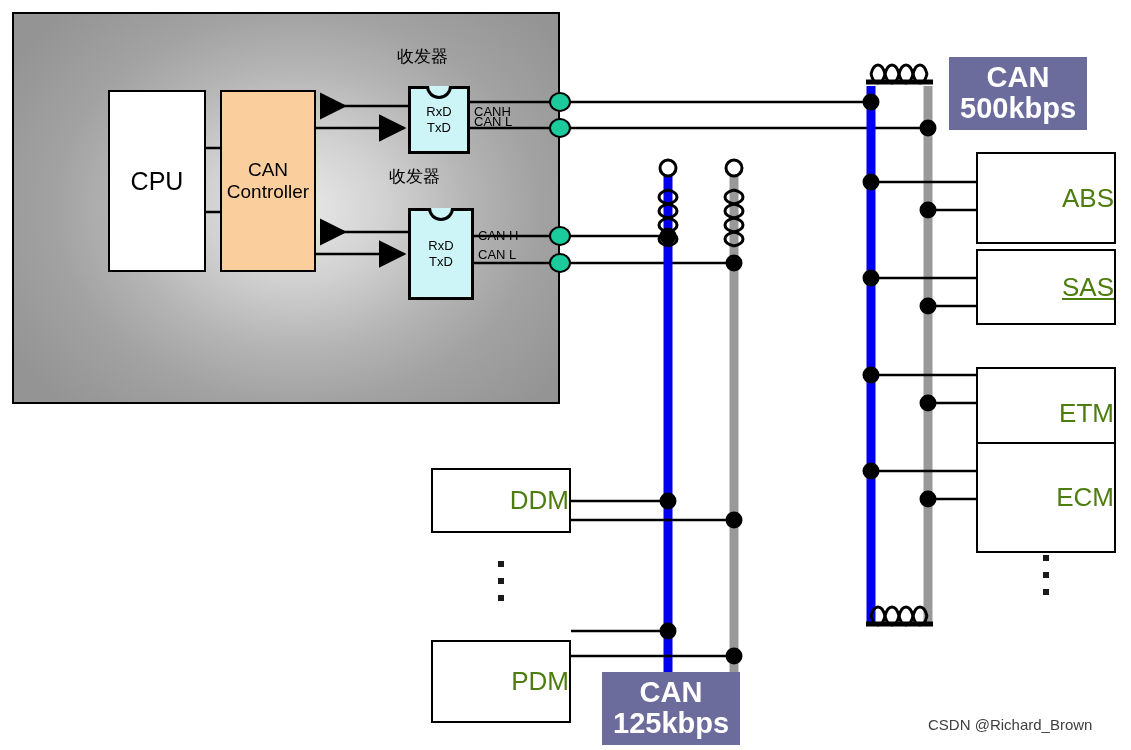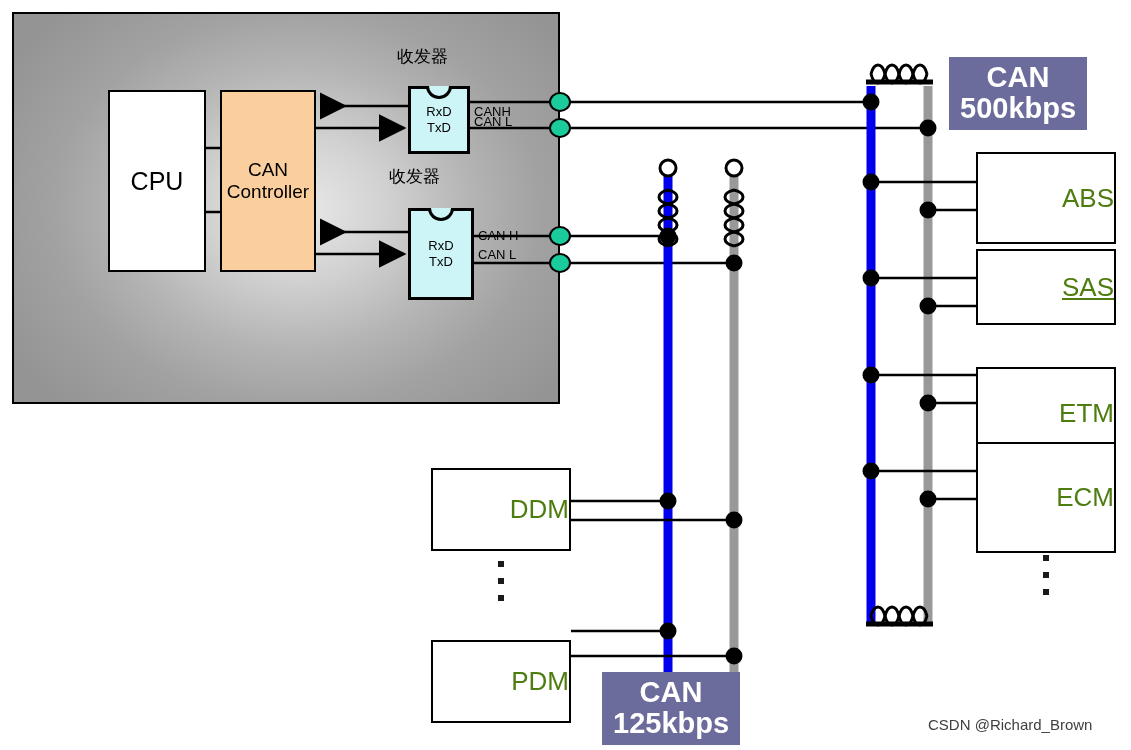--- a/index.html
+++ b/index.html
@@ -276,21 +276,21 @@
   </div>
   <div class="node-box" style="left:976px; top:442px; width:140px; height:111px;">
     <span>ECM</span>
   </div>
   <div class="vdots" style="left:1043px; top:555px;">
     <i></i>
       <i></i>
       <i></i>
   </div>
 
-  <div class="node-box" style="left:431px; top:468px; width:140px; height:83px;">
+  <div class="node-box" style="left:431px; top:468px; width:140px; height:65px;">
     <span>DDM</span>
   </div>
   <div class="node-box" style="left:431px; top:603px; width:140px; height:83px;margin-top:37px;">
     <span>PDM</span>
   </div>
   <div class="vdots" style="left:498px; top:561px;">
     <i></i>
       <i></i>
       <i></i>
   </div>

